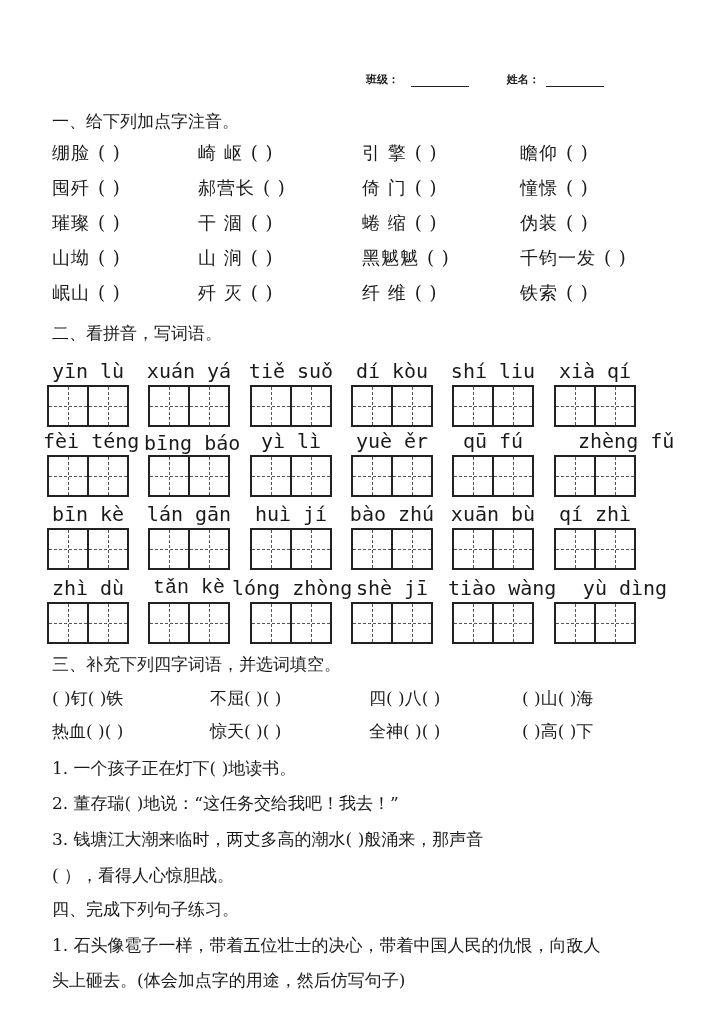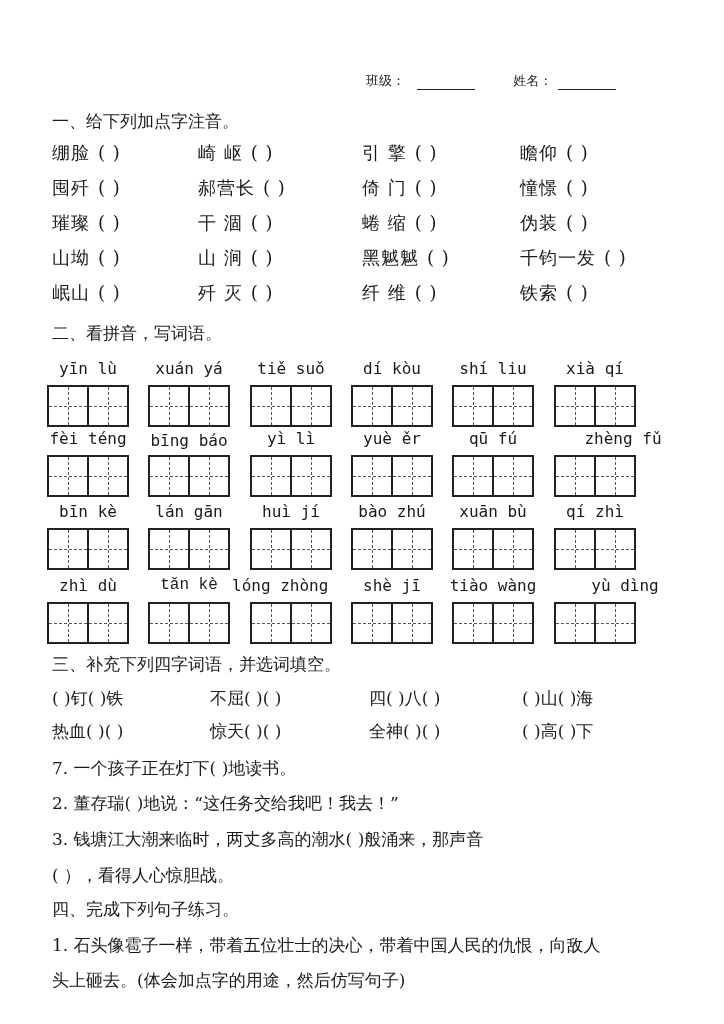--- a/index.html
+++ b/index.html
@@ -2,28 +2,28 @@
 <html><head>
 <meta charset="utf-8">
 <style>
   html, body { margin:0; padding:0; background:#ffffff; }
   body {
     width:724px; height:1024px; position:relative; overflow:hidden;
     font-family: "DejaVu Serif", "Liberation Serif", serif;
     color:#1a1a1a;
   }
   .abs { position:absolute; white-space:nowrap; }
-  .header { top:72px; left:366px; font-size:13px; font-weight:normal; }
+  .header { top:72px; left:366px; font-size:11px; font-weight:bold; }
   .header .field { display:inline-block; }
   .header .blank { display:inline-block; border-bottom:1.5px solid #222; vertical-align:bottom; height:14px; }
   .sec-title { font-size:17px; left:52px; }
   .q1-item { font-size:18px; letter-spacing:1px; }
   .q1-item .w { display:inline-block; }
   .q1-item .paren { display:inline-block; }
-  .pinyin { font-family:"DejaVu Sans Mono", "Liberation Mono", monospace; font-size:16px; text-align:center; width:90px; }
+  .pinyin { font-family:"DejaVu Sans Mono", "Liberation Mono", monospace; font-size:20px; text-align:center; width:90px; }
   .tian {
     position:absolute; width:82px; height:42px; border:2px solid #222; box-sizing:border-box; display:flex;
   }
   .tian .cell { flex:1; position:relative; border-right:2px solid #222; }
   .tian .cell:last-child { border-right:none; }
   .tian .cell::before { content:""; position:absolute; left:0; right:0; top:50%; border-top:1px dashed #555; }
   .tian .cell::after { content:""; position:absolute; top:0; bottom:0; left:50%; border-left:1px dashed #555; }
   .q3 { font-size:17px; }
   .line { font-size:17px; left:52px; }
 </style>
@@ -192,20 +192,20 @@
   <span class="abs" style="left:158px;">不屈(    )(    )</span>
   <span class="abs" style="left:317px;">四(    )八(    )</span>
   <span class="abs" style="left:470px;">(    )山(    )海</span>
 </div>
 <div class="abs q3" style="top:720px;left:52px;width:620px;">
   <span class="abs" style="left:0;">热血(    )(    )</span>
   <span class="abs" style="left:158px;">惊天(    )(    )</span>
   <span class="abs" style="left:317px;">全神(    )(    )</span>
   <span class="abs" style="left:470px;">(    )高(    )下</span>
 </div>
-<div class="abs line" style="top:757px;">7. 一个孩子正在灯下(                )地读书。</div>
+<div class="abs line" style="top:757px;">1. 一个孩子正在灯下(                )地读书。</div>
 <div class="abs line" style="top:792px;">2. 董存瑞(                )地说：“这任务交给我吧！我去！”</div>
 <div class="abs line" style="top:828px;">3. 钱塘江大潮来临时，两丈多高的潮水(                  )般涌来，那声音</div>
 <div class="abs line" style="top:864px;">(                ），看得人心惊胆战。</div>
 
 <div class="abs sec-title" style="top:898px;">四、完成下列句子练习。</div>
 <div class="abs line" style="top:934px;">1. 石头像雹子一样，带着五位壮士的决心，带着中国人民的仇恨，向敌人</div>
 <div class="abs line" style="top:969px;">头上砸去。(体会加点字的用途，然后仿写句子)</div>
 
 </body></html>

